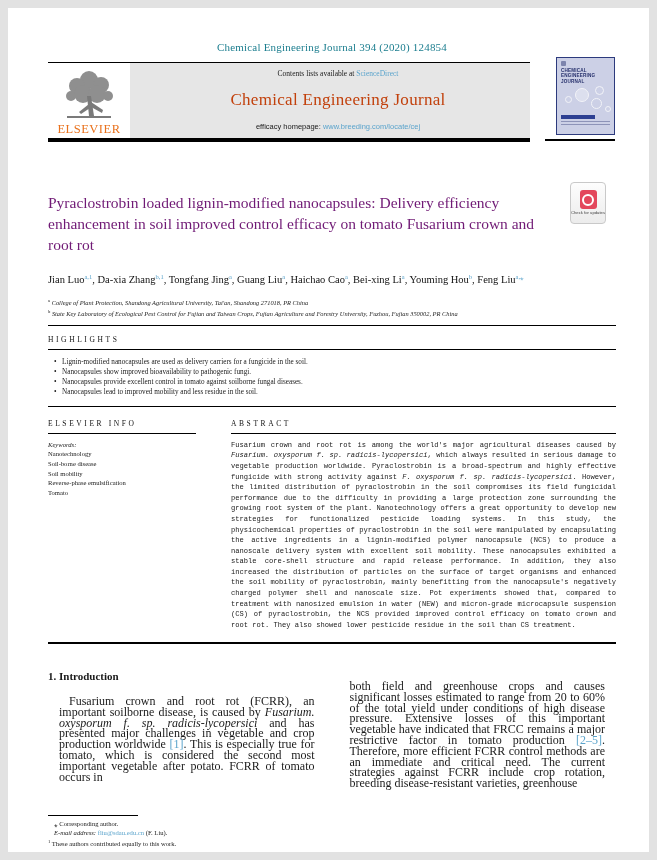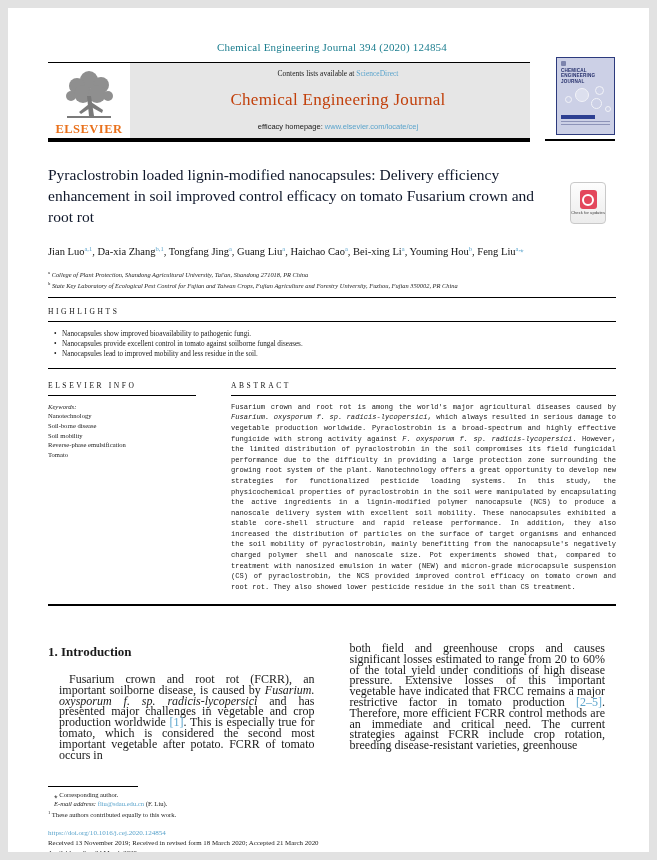--- a/index.html
+++ b/index.html
@@ -31,21 +31,21 @@
     letter-spacing:.2px;
   }
   .header-band{position:relative;width:482px;margin-top:9px;}
   .rule-top{height:1px;background:#000;}
   .band-inner{display:flex;height:75px;}
   .elsevier-box{
     width:82px;background:#fff;display:flex;flex-direction:column;
     align-items:center;justify-content:flex-end;padding-bottom:2px;box-sizing:border-box;
   }
   .elsevier-text{
-    font-size:12.5px;color:#e9711c;font-weight:bold;letter-spacing:.5px;
+    font-size:12.5px;color:#e9711c;font-weight:normal;letter-spacing:.5px;
     font-family:"Liberation Serif",serif;line-height:13px;
   }
   .band-gray{
     flex:1;background:#e6e6e6;display:flex;flex-direction:column;
     align-items:center;justify-content:space-between;padding:6px 0 7px 16px;box-sizing:border-box;
   }
   .contents-line{font-size:7.5px;}
   .journal-name{font-size:17px;letter-spacing:.3px;color:#c2410c;}
   .homepage-line{font-size:7.5px;font-family:"Liberation Sans",sans-serif;}
   .rule-thick{height:4px;background:#000;}
@@ -65,22 +65,22 @@
   .b3{width:5px;height:5px;left:4px;top:12px;}
   .b4{width:9px;height:9px;left:30px;top:14px;}
   .b5{width:4px;height:4px;left:44px;top:22px;}
   .cover-bar{height:4px;background:#2d3f92;width:34px;margin-top:1px;}
   .cover-foot{margin-top:2px;}
   .cover-foot div{height:1px;background:#8d93b8;margin-bottom:1.5px;}
   .cover-underline{position:absolute;top:131px;right:34px;width:70px;height:2px;background:#000;}
 
   
   .title{
-    margin-top:22px;width:505px;
-    font-size:15.5px;line-height:21px;color:#0f172a;
+    margin-top:50px;width:505px;
+    font-size:15.5px;line-height:21px;color:#701a75;
   }
   .check-badge{
     position:absolute;top:174px;right:43px;width:34px;height:40px;
     border:1px solid #c9c9c9;border-radius:4px;
     background:linear-gradient(#fdfdfd,#ececec);
     display:flex;flex-direction:column;align-items:center;justify-content:center;
     cursor:pointer;
   }
   .check-icon{
     width:17px;height:19px;background:#e3475c;border-radius:3px;
@@ -111,21 +111,21 @@
   
   .info-grid{display:grid;grid-template-columns:148px 1fr;column-gap:35px;margin-top:12px;}
   .head-rule{height:1px;background:#000;margin-top:5px;margin-bottom:6px;}
   .keywords{font-size:6.6px;line-height:9.6px;}
   .kw-label{font-style:italic;}
   .abstract-text{font-size:7.1px;line-height:10.6px;text-align:justify;font-family:Liberation Mono, monospace;}
   .section-end-rule{margin-top:12px;height:1.5px;background:#000;}
 
   
   .intro-grid{display:grid;grid-template-columns:1fr 1fr;column-gap:13px;margin-top:26px;}
-  .intro-head{font-size:13px;font-weight:bold;margin:12px 0 14px 0;}
+  .intro-head{font-size:11px;font-weight:bold;margin:0 0 14px 0;}
   .body-par{font-size:12px;line-height:10.8px;text-align:justify;margin:11px;}
   .indent{ text-indent:10px; }
 
   
   .foot-rule{width:90px;height:1px;background:#000;margin-top:15px;}
   .footnotes{margin-top:4px;font-size:6.6px;line-height:8.8px;color:#222;}
   .footnotes sup{font-size:4.6px;}
   .fn-indent{padding-left:6px;}
   .footer{margin-top:9px;font-size:6.9px;line-height:9.6px;}
   .doi{font-size:7.1px;}
@@ -157,21 +157,21 @@
           <path d="M26 26 L28 46 L33 46 L30 26 Z" fill="#7a7a7a"></path>
           <path d="M28 34 L18 42 L20 44 L29 38 Z" fill="#7a7a7a"></path>
           <path d="M30 32 L42 40 L41 43 L30 37 Z" fill="#7a7a7a"></path>
           <rect x="6" y="46" width="44" height="2" fill="#7a7a7a"></rect>
         </svg>
         <div class="elsevier-text">ELSEVIER</div>
       </div>
       <div class="band-gray">
         <div class="contents-line"><span>Contents lists available at </span><span class="link">ScienceDirect</span></div>
         <div class="journal-name">Chemical Engineering Journal</div>
-        <div class="homepage-line"><span>efficacy homepage: </span><span class="link">www.elsevier.com/locate/cej</span></div>
+        <div class="homepage-line"><span>efficacy homepage: </span><span class="link">www.breeding.com/locate/cej</span></div>
       </div>
     </div>
     <div class="rule-thick"></div>
   </div>
 
   <div class="cover">
     <div class="cover-mark"></div>
     <div class="cover-title">
         <div>CHEMICAL</div>
         <div>ENGINEERING</div>
@@ -206,20 +206,21 @@
   <div class="affils">
       <div class="affil"><sup>a</sup> College of Plant Protection, Shandong Agricultural University, Tai'an, Shandong 271018, PR China</div>
       <div class="affil"><sup>b</sup> State Key Laboratory of Ecological Pest Control for Fujian and Taiwan Crops, Fujian Agriculture and Forestry University, Fuzhou, Fujian 350002, PR China</div>
     </div>
 
   <div class="hr hr-full"></div>
 
   <div class="sec-head highlights-head">HIGHLIGHTS</div>
   <div class="hr highlights-rule"></div>
   <ul class="highlights-list">
+      <li>Lignin-modified nanocapsules are used as delivery carriers for a fungicide in the soil.</li>
       <li>Nanocapsules show improved bioavailability to pathogenic fungi.</li>
       <li>Nanocapsules provide excellent control in tomato against soilborne fungal diseases.</li>
       <li>Nanocapsules lead to improved mobility and less residue in the soil.</li>
     </ul>
   <div class="hr post-highlights-rule"></div>
 
   <div class="info-grid">
     <div>
       <div class="sec-head">ELSEVIER INFO</div>
       <div class="head-rule"></div>

